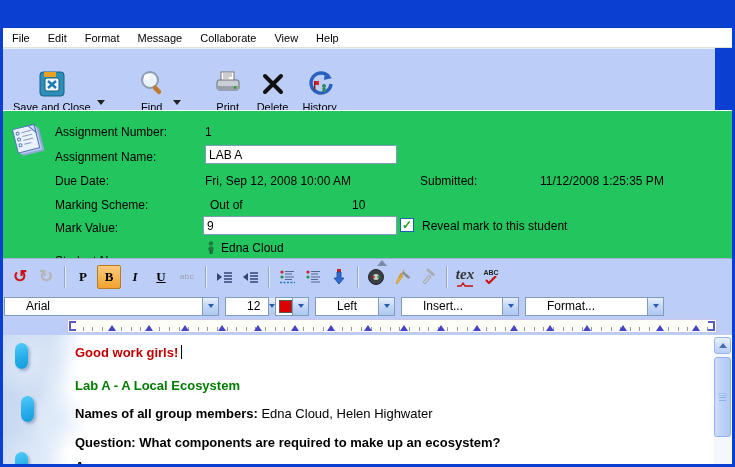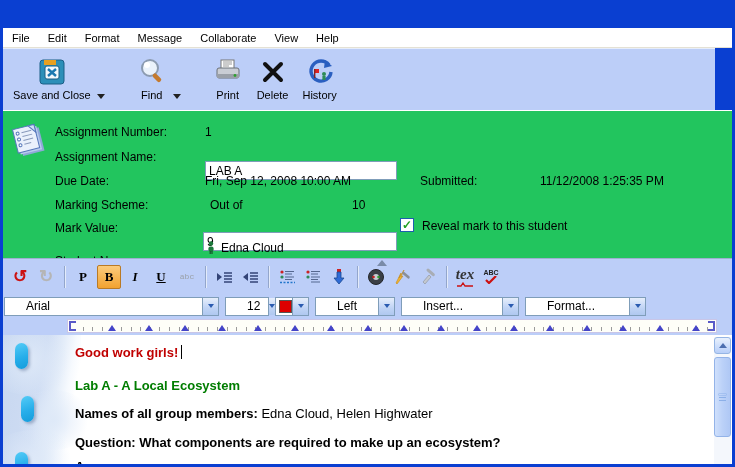--- a/index.html
+++ b/index.html
@@ -22,35 +22,35 @@
   .glyph-min { width:9px; height:3px; background:#fff; margin-top:9px; }
   .glyph-max { width:9px; height:9px; border:2px solid #fff; border-top-width:3px; }
 
   
   .menubar { position:absolute; top:28px; left:3px; right:3px; height:20px; background:#fff;
     display:flex; align-items:center; border-bottom:1px solid #E4E1D4; }
   .menu-item { padding:0 9px; font-size:11px; color:#000; }
 
   
   .toolbar { position:absolute; top:48px; left:3px; right:20px; height:67px;
-    background:#BCCEF8; border-top:1px solid #E6EDFB; display:flex; align-items:flex-start; padding:4px 0 0 6px; }
+    background:#BCCEF8; border-top:1px solid #E6EDFB; display:flex; align-items:flex-start; padding:16px 0 0 6px; }
   .tbtn { display:flex; flex-direction:column; align-items:center; justify-content:flex-start;
     padding:2px 4px; font-size:11px; color:#000; }
   .tbtn .ticon { height:34px; display:flex; align-items:center; justify-content:center; }
   .drop-arrow { align-self:center; margin:24px 6px 0 2px; width:0; height:0;
     border-left:4px solid transparent; border-right:4px solid transparent; border-top:5px solid #222; }
   .sp8 { width:22px; } .sp4 { width:6px; }
 
   
   .formpanel { position:absolute; top:110px; left:3px; right:3px; height:148px;
     background:#22c55e; border-top:1px solid #FFFFFF; font-size:12px; color:#000; }
   .flabel { position:absolute; left:52px; white-space:nowrap; }
   .fvalue { position:absolute; left:202px; white-space:nowrap; }
   .ftext { border:1px solid #7F9DB9; background:#fff; font-family:"Liberation Sans",sans-serif;
-    font-size:12px; padding:1px 3px; height:19px;margin-top:16px; }
+    font-size:12px; padding:1px 3px; height:19px; }
   .form-icon { position:absolute; left:8px; top:7px; }
   .chkbox { position:absolute; left:397px; width:14px; height:14px; background:#fff;
     border:1px solid #1D5FAD; display:flex; align-items:center; justify-content:center;
     color:#21A121; font-size:12px; font-weight:bold; line-height:1; }
   .student-ico { display:inline-block; vertical-align:-2px; margin-right:6px; }
 
   
   .fmtbar { position:absolute; top:258px; left:3px; right:3px; height:36px; background:#BCCEF8;
     border-top:1px solid #9DB0D0; display:flex; align-items:center; padding-left:4px; }
   .fbtn { width:24px; height:24px; display:flex; align-items:center; justify-content:center;
@@ -335,21 +335,21 @@
         <span class="cbtn" style="margin-left:auto"></span>
     </div>
     <div class="combo" style="width:80px">
       <span class="cval">Left</span>
         <span class="cbtn"></span>
     </div>
     <div class="combo" style="width:118px">
       <span class="cval">Insert...</span>
         <span class="cbtn"></span>
     </div>
-    <div class="combo" style="width:121px">
+    <div class="combo" style="width:139px">
       <span class="cval">Format...</span>
         <span class="cbtn"></span>
     </div>
   </div>
 
   <div class="rulerrow">
     <div class="ruler" id="ruler">
       <span class="rbracket l"></span>
       <span class="rbracket r"></span>
       <div class="ruler-ticks"></div>

